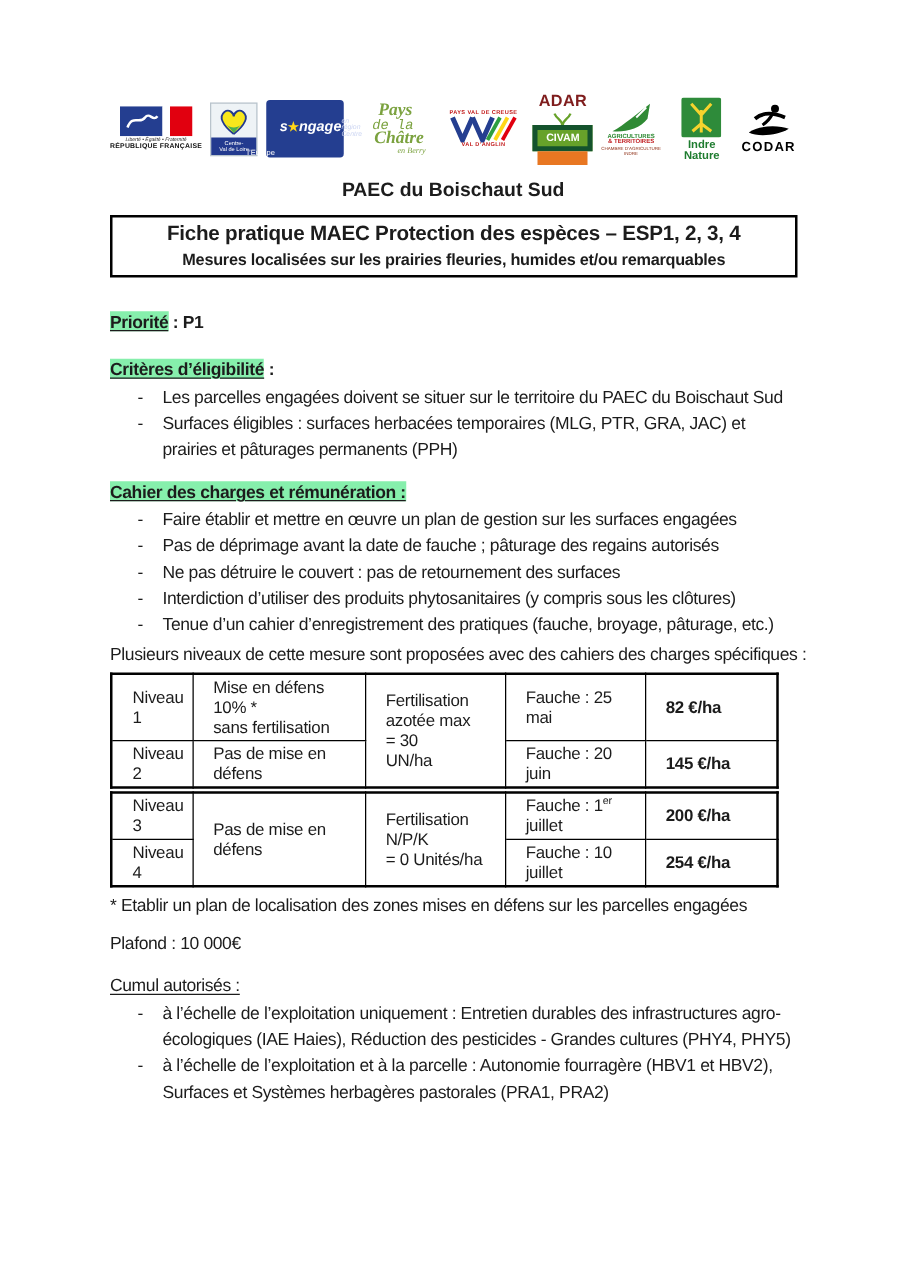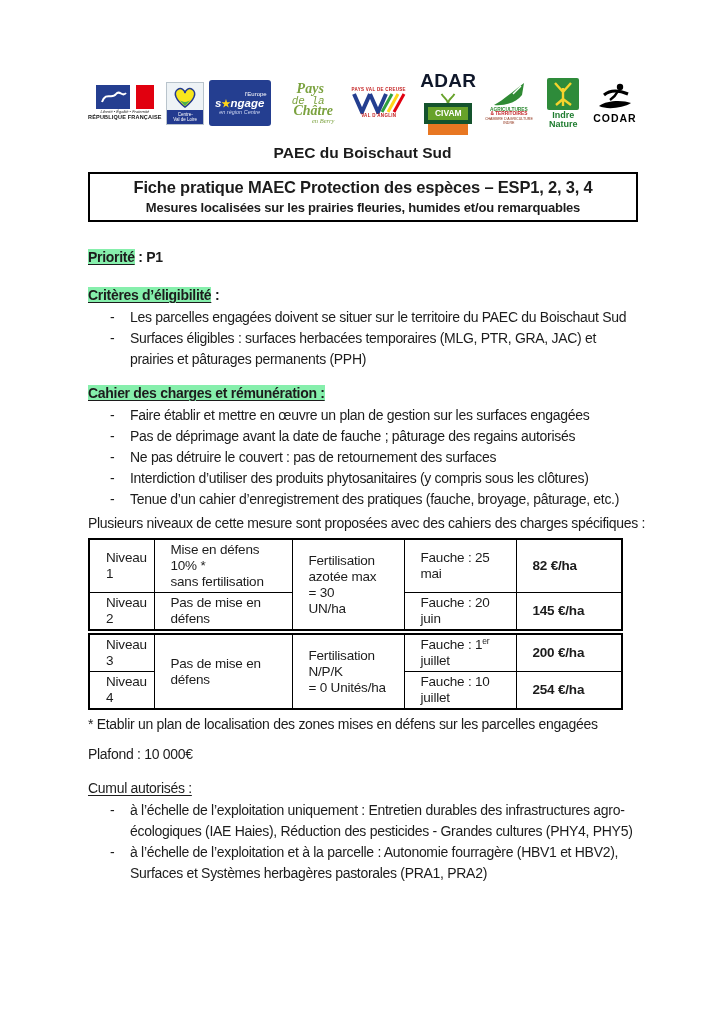--- a/index.html
+++ b/index.html
@@ -21,37 +21,37 @@
   .logo{display:flex;flex-direction:column;align-items:center;justify-content:center;line-height:1;}
 
   .rf-t1{font-size:4px;color:#222;margin-top:1px;font-style:italic;}
   .rf-t2{font-size:5.5px;font-weight:bold;color:#111;margin-top:1px;letter-spacing:.2px;}
 
   .cvl{width:36px;border:1px solid #b9c4cc;background:#eef3f6;padding:1px 0 0;}
   .cvl-band{background:#233a8f;color:#fff;font-size:4.5px;text-align:center;padding:2px 0;width:100%;}
   .cvl-band div{line-height:5px;}
 
   .eu{background:#243e90;border-radius:3px;color:#fff;width:62px;height:46px;
-      display:flex;flex-direction:column;justify-content:center;align-items:center;}
+      display:flex;flex-direction:row;justify-content:center;align-items:center;}
   .eu-t1{font-size:6px;align-self:flex-end;margin-right:4px;}
   .eu-t2{font-size:11.5px;font-weight:bold;font-style:italic;margin:1px 0;}
   .eu-star{color:#ffd617;font-style:normal;font-size:10px;}
   .eu-t3{font-size:5.5px;font-style:italic;color:#cdd6f2;}
 
   .chatre{color:#7ba23f;font-family:"Liberation Serif", serif;font-style:italic;width:62px;}
   .ch1{font-size:14px;font-weight:bold;margin-left:8px;}
   .ch2{font-size:11px;margin:0 0 0 4px;font-family:Liberation Mono, monospace;}
   .ch3{font-size:14px;font-weight:bold;margin:-3px 0 0 14px;}
   .ch4{font-size:6.5px;margin:0 0 0 34px;}
 
   .pvc{width:74px;text-align:center;}
   .pvc-t{font-size:4.5px;font-weight:bold;color:#c21a1a;letter-spacing:.3px;}
 
   .adar{display:flex;align-items:center;gap:3px;}
-  .adar-word{color:#0f172a;font-weight:bold;font-size:19px;letter-spacing:.3px;}
+  .adar-word{color:#7f1d1d;font-weight:bold;font-size:13px;letter-spacing:.3px;}
   .civam{display:flex;flex-direction:column;align-items:center;width:40px;position:relative;}
   .civam svg{margin-bottom:-1px;}
   .civam-green{background:#67a22a;color:#fff;font-weight:bold;font-size:8.5px;
                width:100%;text-align:center;padding:2px 0;border:4px solid #14532d;}
   .civam-orange{background:#e87722;width:100%;height:11px;}
 
   .agri{width:56px;text-align:center;}
   .agri-t1{font-size:4.8px;font-weight:bold;color:#2f8a34;margin-top:1px;}
   .agri-t2{font-size:4.8px;font-weight:bold;color:#c22326;}
   .agri-t3{font-size:3.6px;color:#8b2a10;margin-top:1px;}

